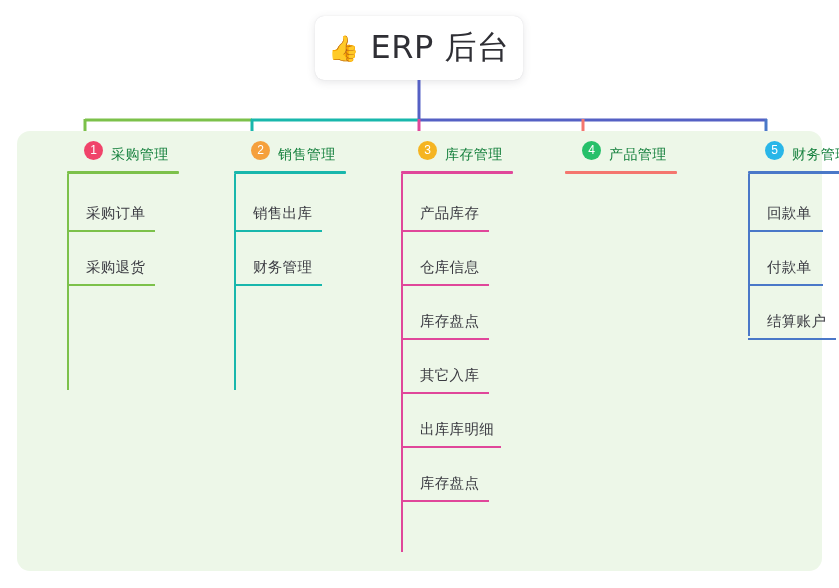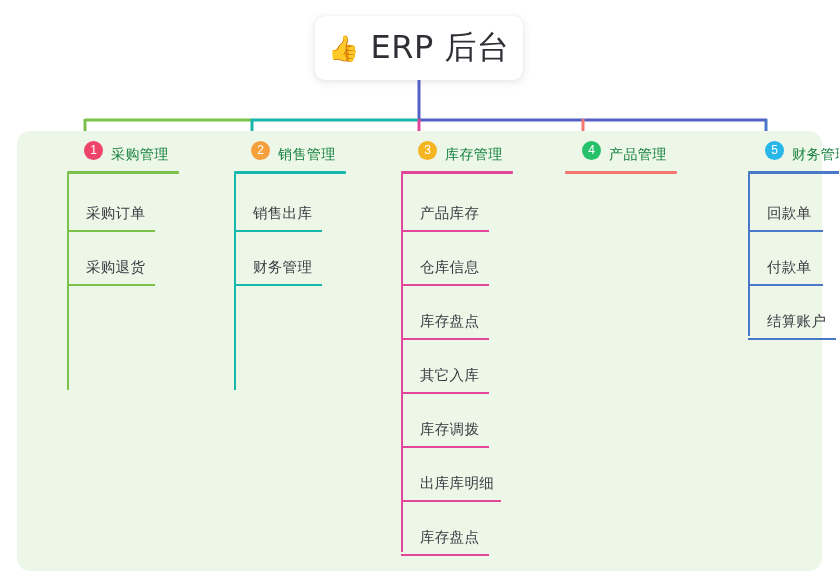--- a/index.html
+++ b/index.html
@@ -235,24 +235,20 @@
           </div>
           <div class="item">
             <span class="item-label">库存盘点</span>
             <div class="item-line" style="background: rgb(224, 71, 154); width: 88px;"></div>
           </div>
           <div class="item">
             <span class="item-label">其它入库</span>
             <div class="item-line" style="background: rgb(224, 71, 154); width: 88px;"></div>
           </div>
           <div class="item">
-            <span class="item-label">库存调拨</span>
-            <div class="item-line" style="background: rgb(224, 71, 154); width: 88px;"></div>
-          </div>
-          <div class="item">
             <span class="item-label">出库库明细</span>
             <div class="item-line" style="background: rgb(224, 71, 154); width: 100px;"></div>
           </div>
           <div class="item">
             <span class="item-label">库存盘点</span>
             <div class="item-line" style="background: rgb(224, 71, 154); width: 88px;"></div>
           </div>
         </div>
       </div>
       <div class="column" style="left: 548px;">

